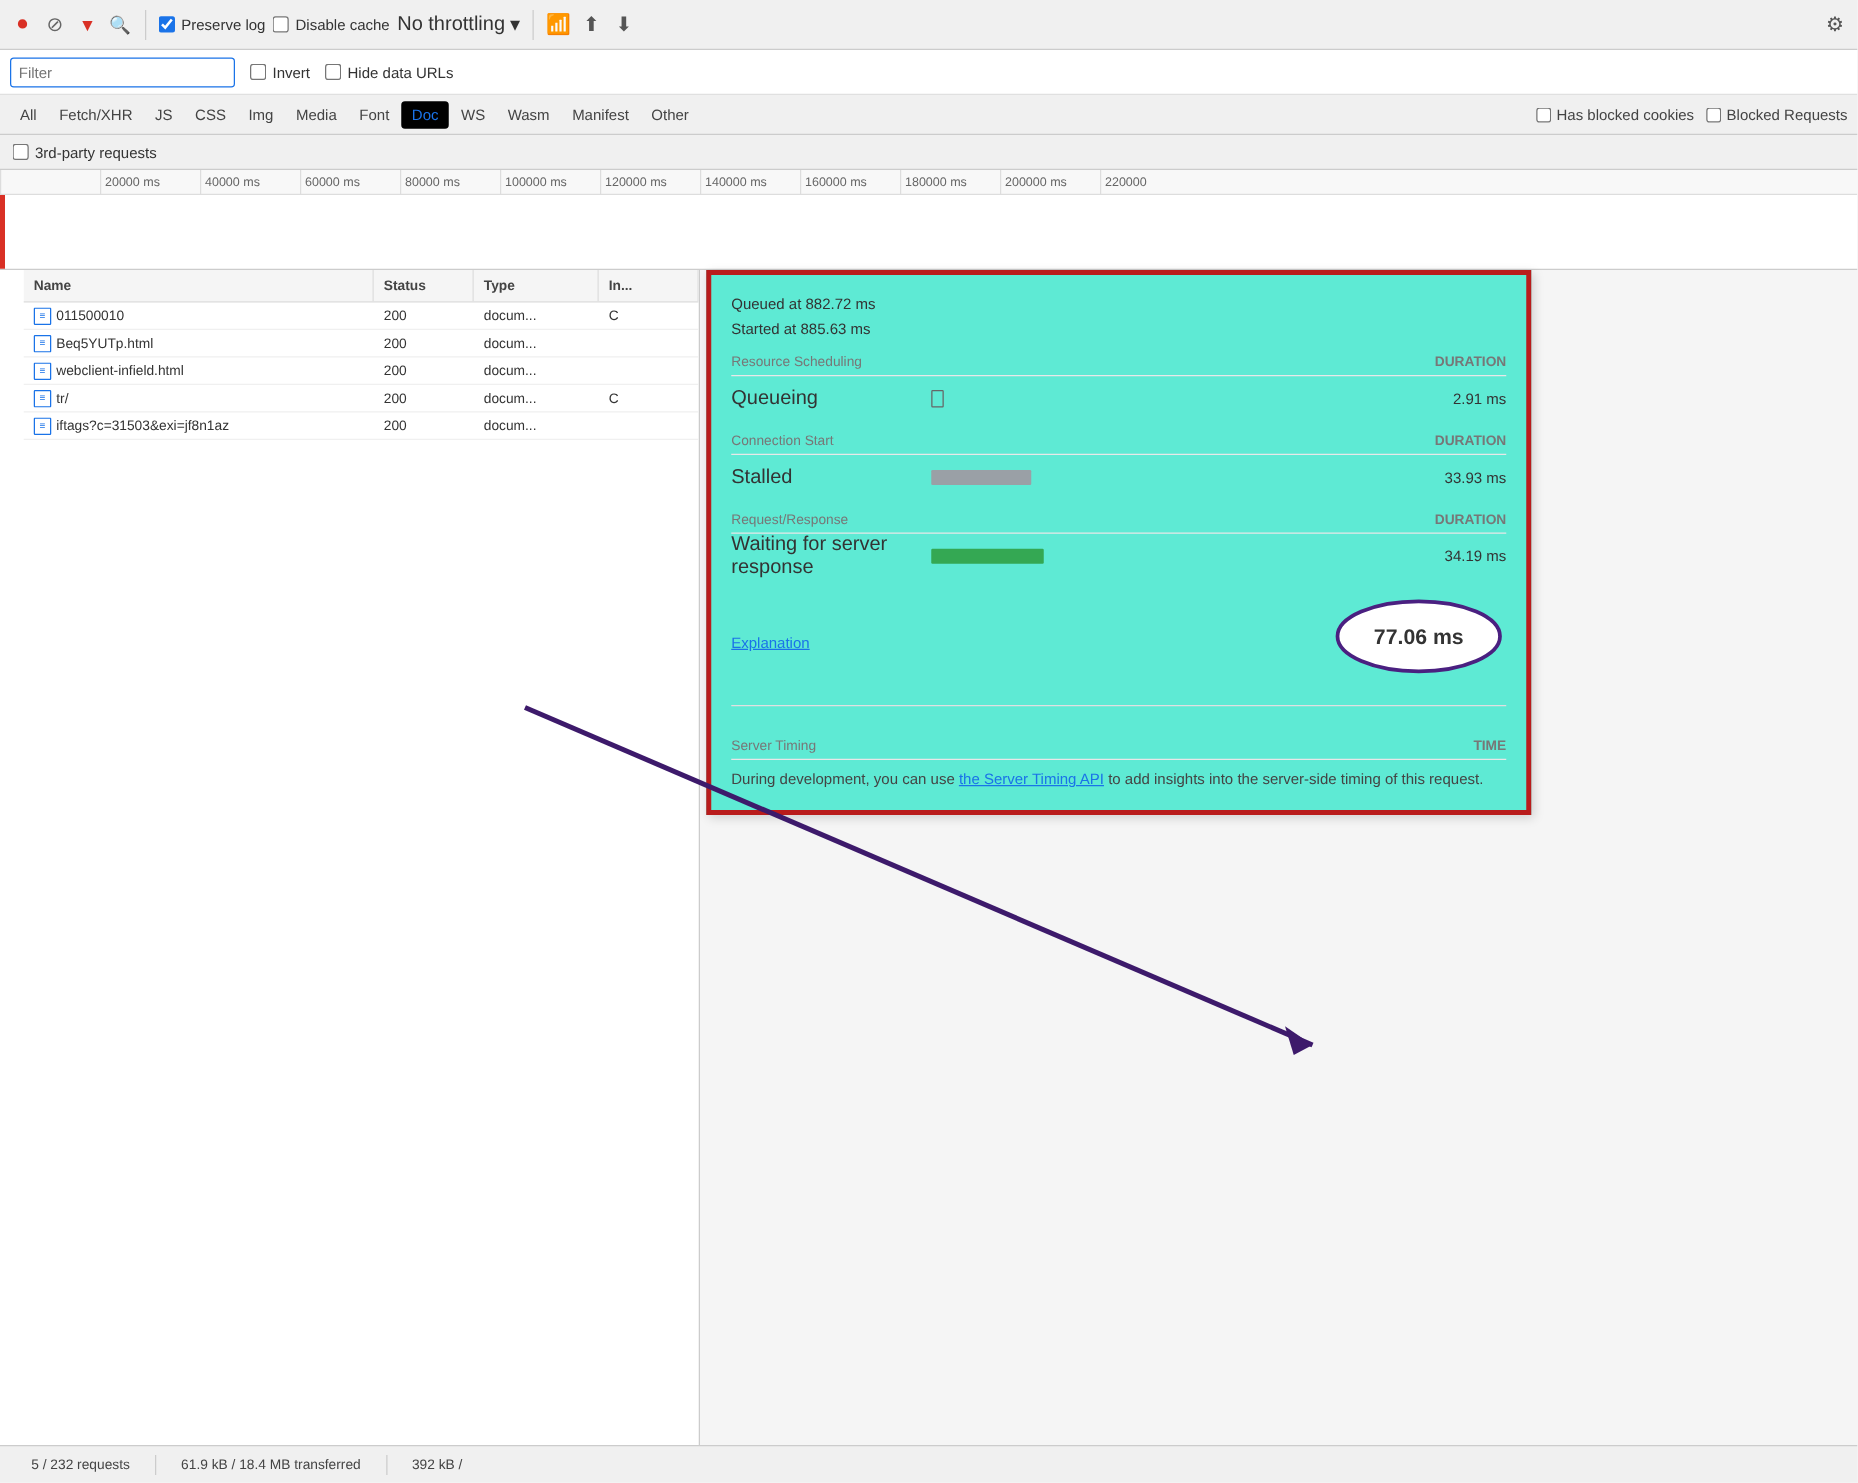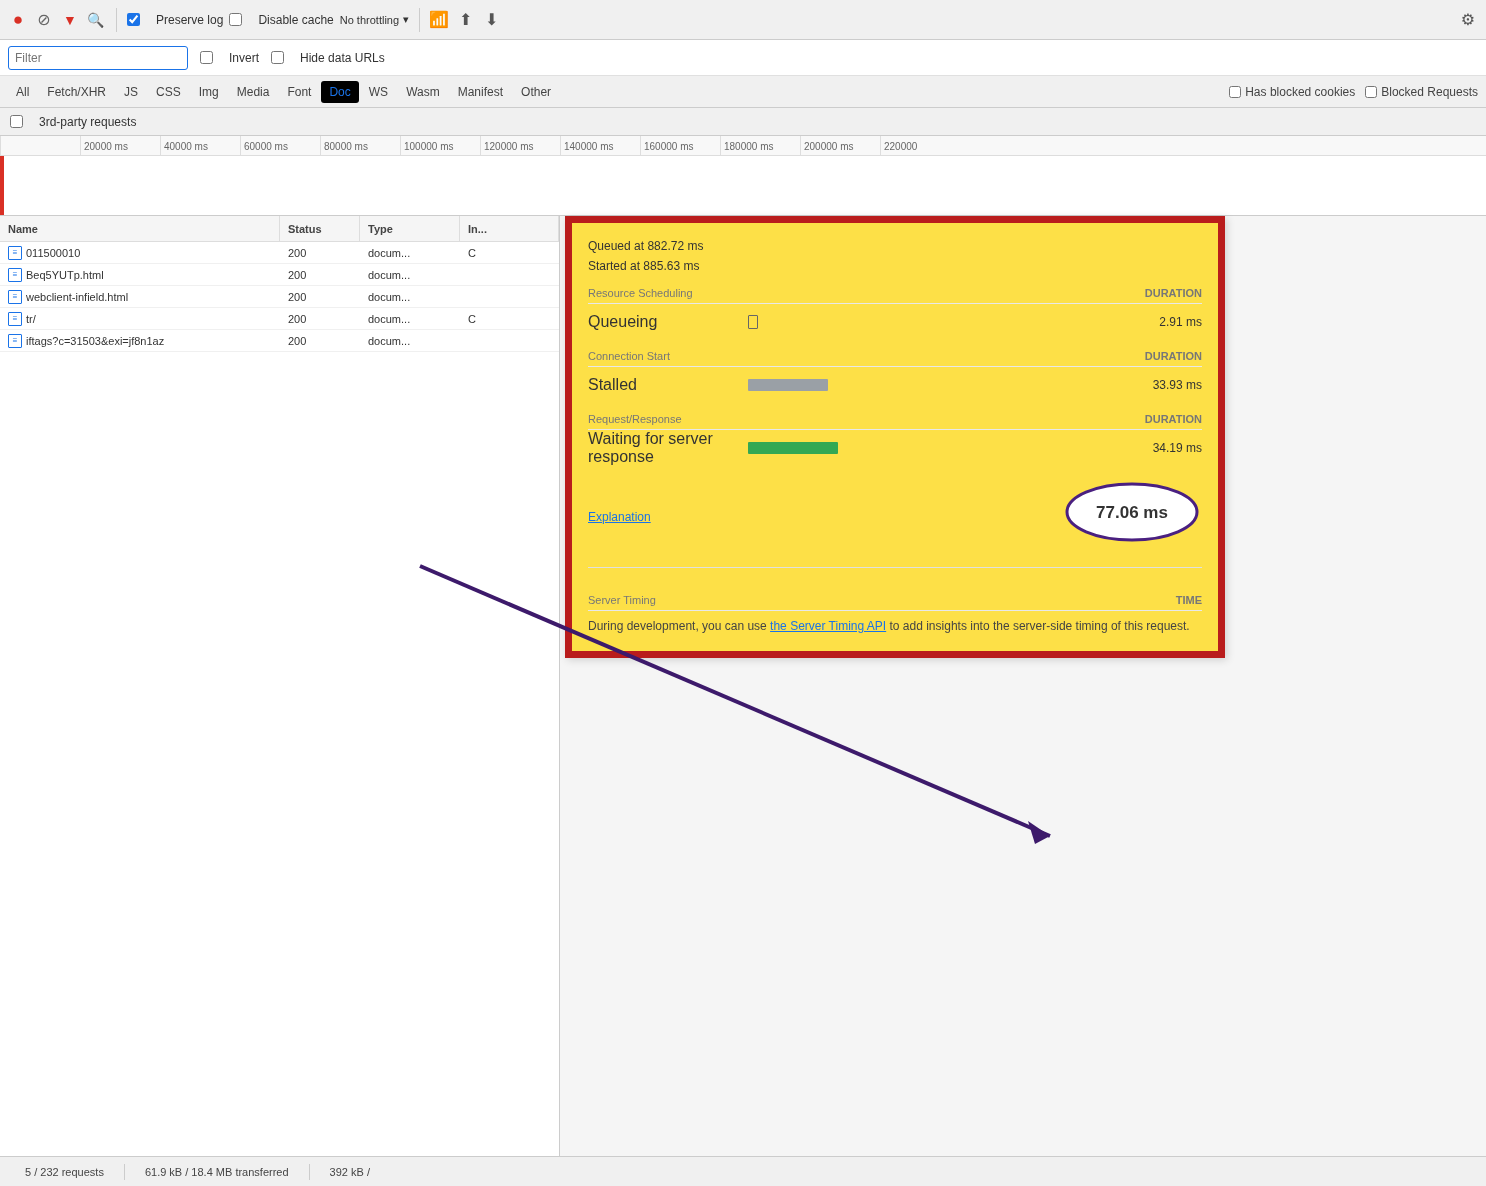--- a/index.html
+++ b/index.html
@@ -38,38 +38,38 @@
     .search-icon { color: #666; font-size: 14px; }
     .divider-v {
       width: 1px;
       height: 24px;
       background: #ccc;
       margin: 0 4px;
     }
     .checkbox-label {
       display: flex;
       align-items: center;
-      gap: 16px;
+      gap: 5px;
       cursor: pointer;
       color: #333;
       font-size: 12px;
       white-space: nowrap;
     }
     .checkbox-label input[type=checkbox] {
       width: 13px;
       height: 13px;
       accent-color: #1a73e8;
     }
     .throttle-select {
       display: flex;
       align-items: center;
       gap: 4px;
       background: transparent;
       border: none;
-      font-size: 11px;
+      font-size: 16px;
       color: #333;
       cursor: pointer;
     }
     .wifi-icon, .upload-icon, .download-icon, .settings-icon {
       font-size: 16px;
       color: #555;
     }
     .spacer { flex: 1; }
 
     
@@ -181,20 +181,21 @@
       position: relative;
     }
 
     
     .network-list {
       width: 560px;
       background: #fff;
       border-right: 1px solid #ccc;
       overflow: hidden;
       flex-shrink: 0;
+      padding-left: 19px;
     }
     .table-header {
       display: flex;
       height: 26px;
       background: #f5f5f5;
       border-bottom: 1px solid #ddd;
       align-items: center;
     }
     .th {
       padding: 0 8px;
@@ -242,22 +243,22 @@
       color: #1a73e8;
       flex-shrink: 0;
     }
 
     
     .timing-panel {
       position: absolute;
       left: 565px;
       top: 0;
       width: 660px;
-      background: #fde047;
-      border: 7px solid #b91c1c;
+      background: #5eead4;
+      border: 4px solid #b91c1c;
       box-shadow: 2px 2px 8px rgba(0,0,0,0.15);
       padding: 16px;
       z-index: 10;
     }
     .timing-header-row {
       font-size: 12px;
       color: #333;
       margin-bottom: 6px;
     }
     .timing-section-header {

